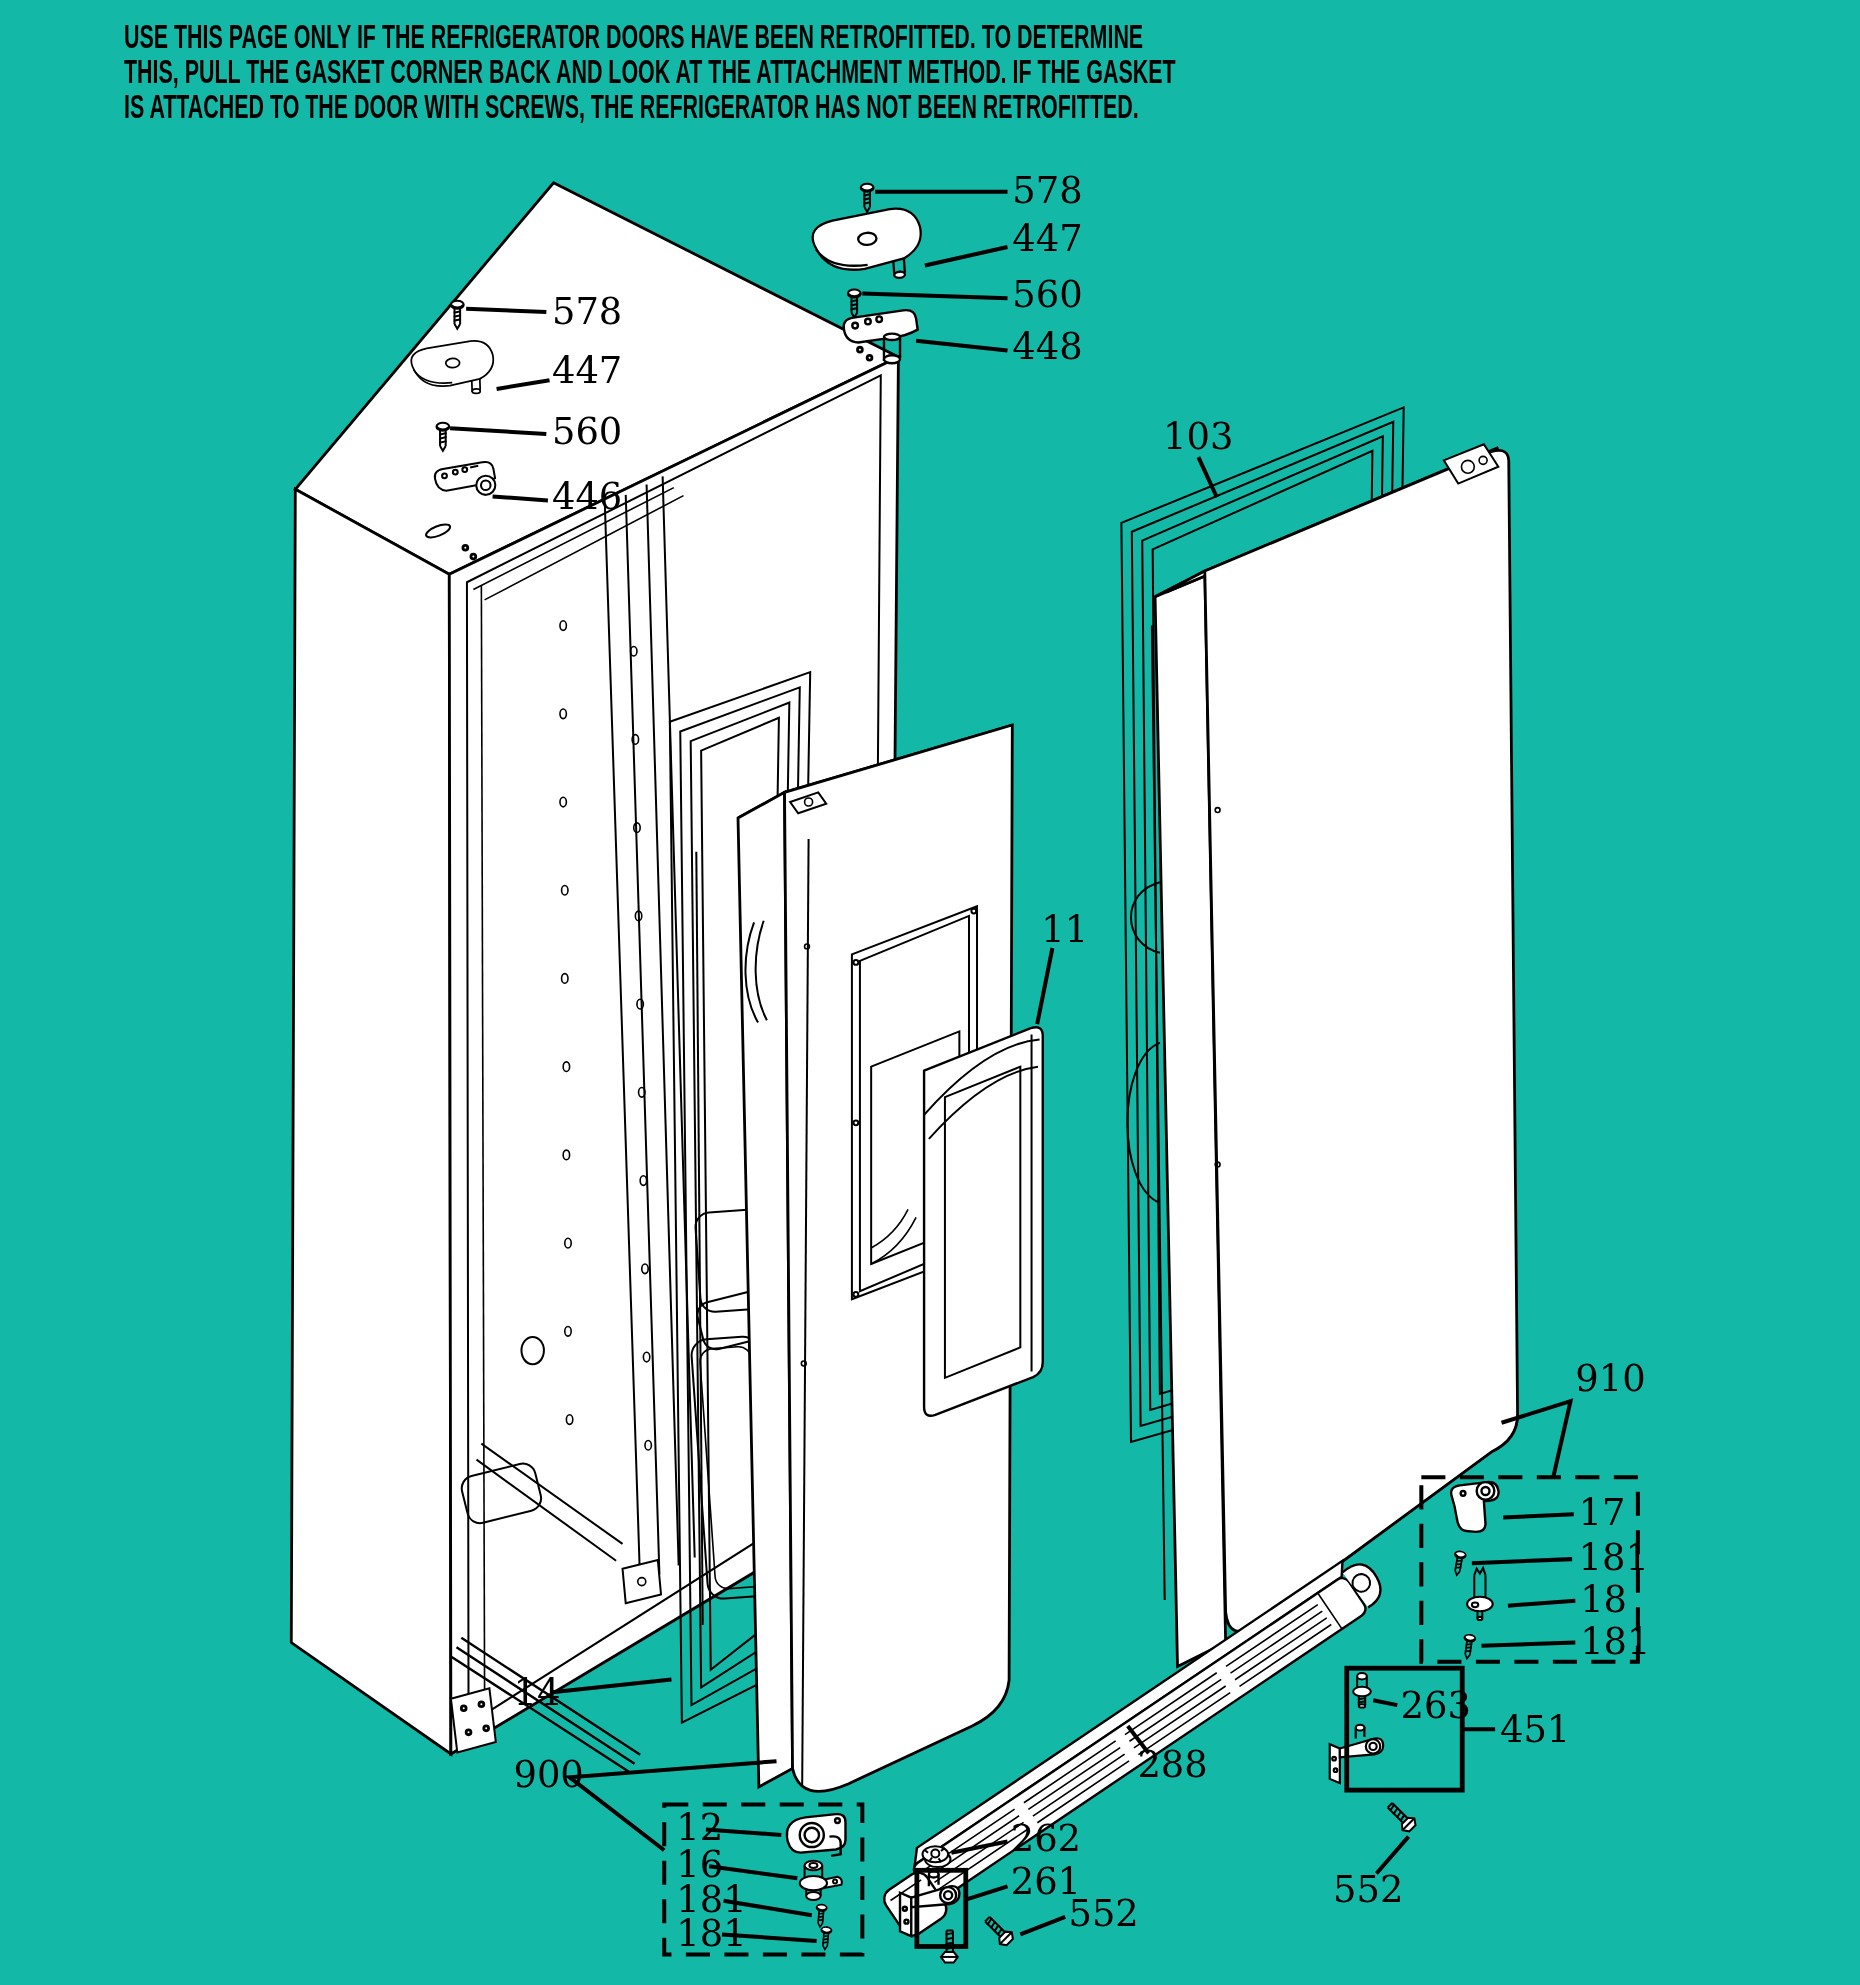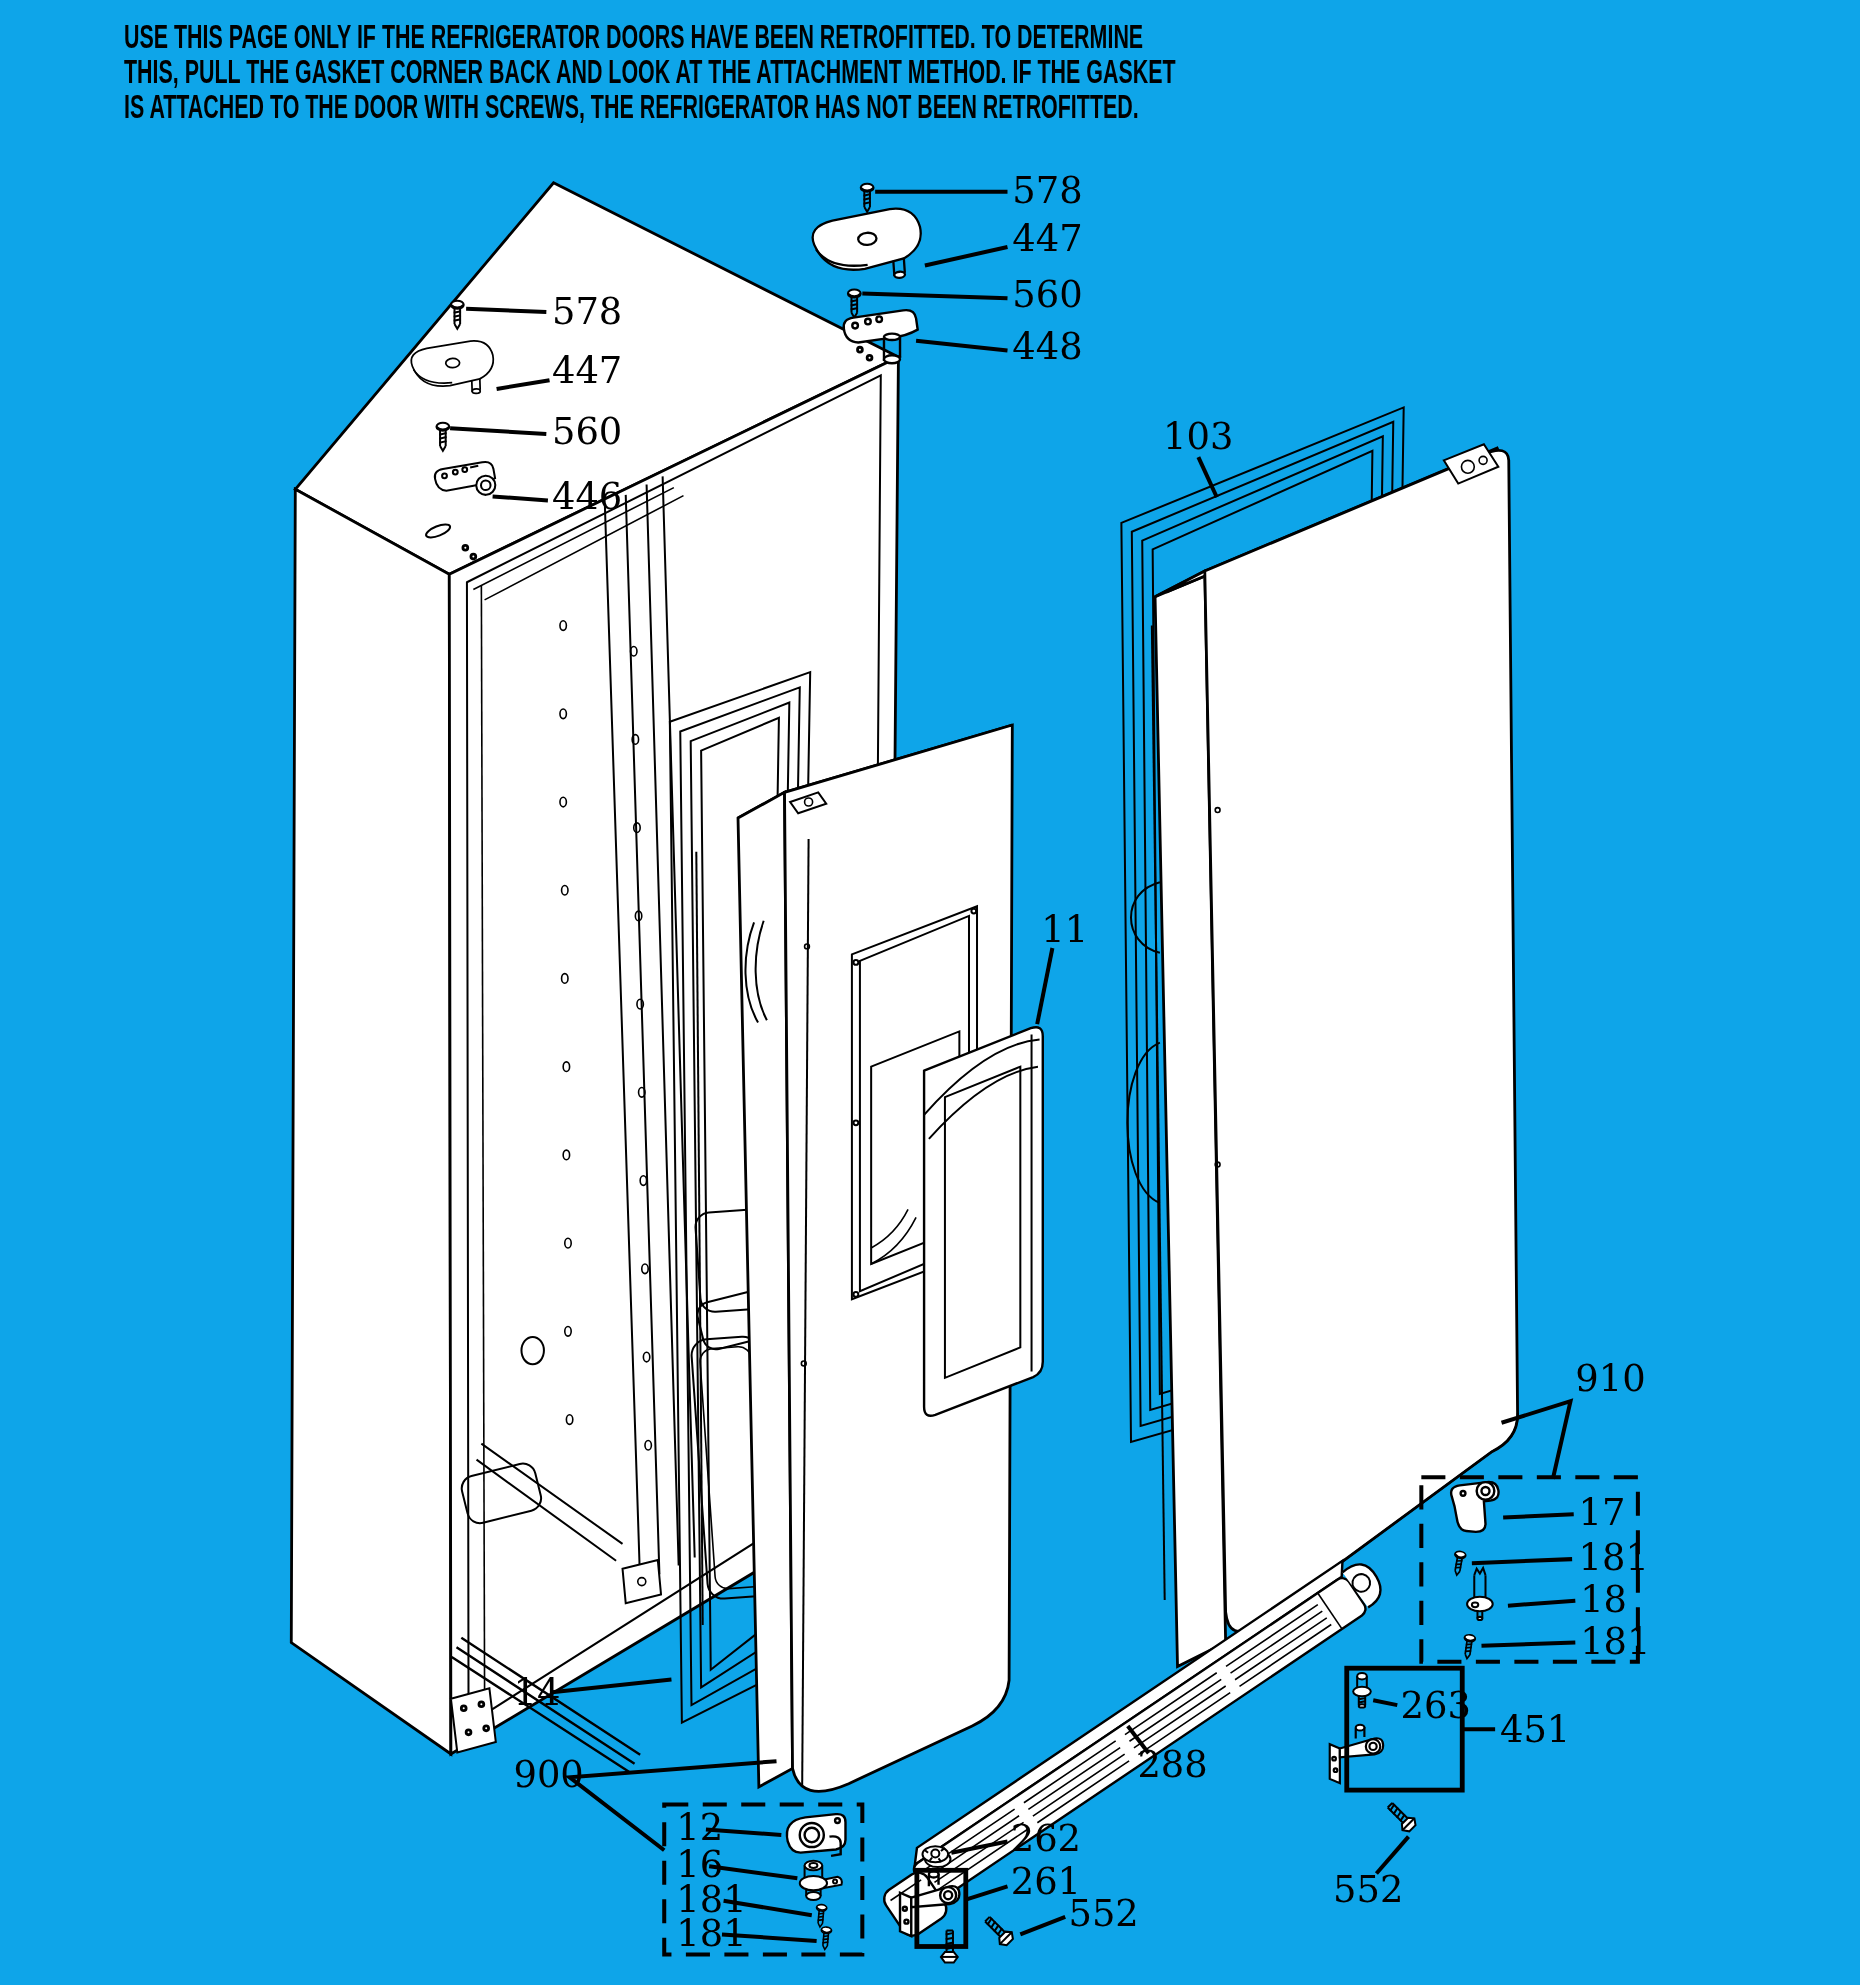--- a/index.html
+++ b/index.html
@@ -1,16 +1,16 @@
 <!DOCTYPE html>
 <html style="font-size:13px"><head>
 <meta charset="utf-8">
 <style>
   html,body{margin:0;padding:0;background:#fff;}
-  .page{position:relative;width:1861px;height:1985px;background:#0ea5e9;overflow:hidden;
+  .page{position:relative;width:1861px;height:1985px;background:#14b8a6;overflow:hidden;
         font-family:"Liberation Sans",sans-serif;}
   .warning{position:absolute;left:124px;top:19px;transform:scaleX(0.63);transform-origin:0 0;
            font-weight:bold;font-size:34px;line-height:35px;color:#000;white-space:nowrap;}
   .diagram-svg{position:absolute;left:0;top:0;}
   .label{font-family:"DejaVu Serif","Liberation Serif",serif;font-size:46px;fill:#000;}
 </style>
 </head>
 <body>
 
 <div class="page">

